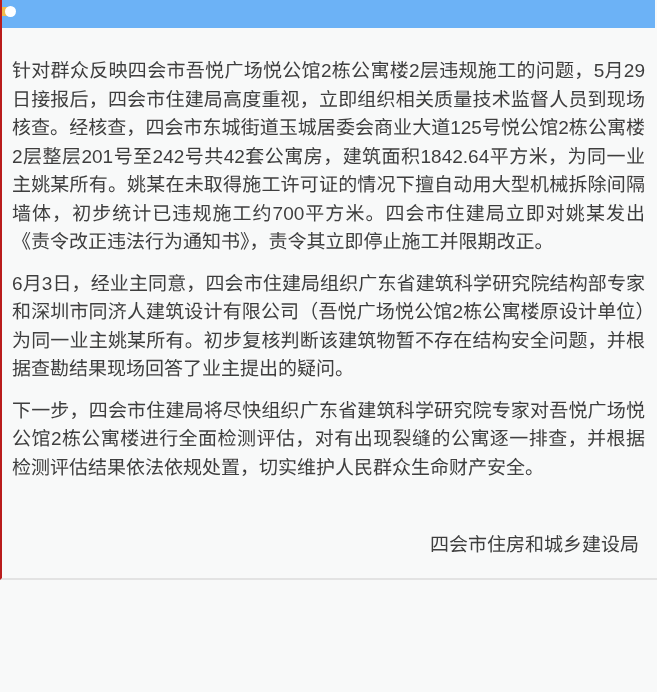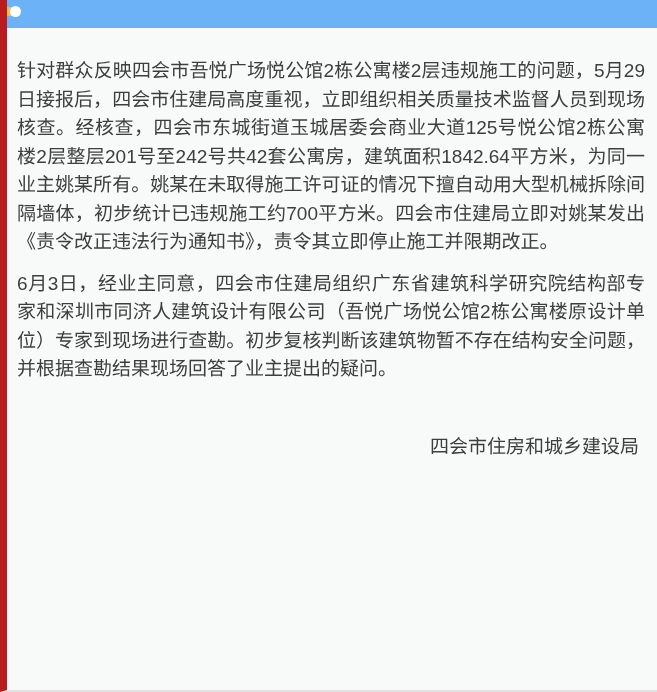--- a/index.html
+++ b/index.html
@@ -9,23 +9,23 @@
   body {
     width: 657px;
     height: 692px;
     background: var(--background, #f8f9f9);
     font-family: "Liberation Sans", "DejaVu Sans", sans-serif;
     overflow: hidden;
   }
   .page {
     position: relative;
     width: 657px;
-    height: 692px;
+    height: 580px;
     box-sizing: border-box;
-    border-left: 7px solid #b91c1c;
+    border-left: 2px solid #b91c1c;
     border-bottom: 2px solid #e3e3e3;
     background: var(--background, #f8f9f9);
   }
   
   .banner {
     position: relative;
     height: 28px;
     width: 653px;
     background: var(--banner-blue, #6cb2f6);
   }
@@ -76,21 +76,22 @@
       <span class="cap"></span>
     </span>
     <span class="pin pin-right">
       
       
     </span>
   </header>
 
   <main class="content">
     <p>针对群众反映四会市吾悦广场悦公馆2栋公寓楼2层违规施工的问题，5月29日接报后，四会市住建局高度重视，立即组织相关质量技术监督人员到现场核查。经核查，四会市东城街道玉城居委会商业大道125号悦公馆2栋公寓楼2层整层201号至242号共42套公寓房，建筑面积1842.64平方米，为同一业主姚某所有。姚某在未取得施工许可证的情况下擅自动用大型机械拆除间隔墙体，初步统计已违规施工约700平方米。四会市住建局立即对姚某发出《责令改正违法行为通知书》，责令其立即停止施工并限期改正。</p>
-    <p>6月3日，经业主同意，四会市住建局组织广东省建筑科学研究院结构部专家和深圳市同济人建筑设计有限公司（吾悦广场悦公馆2栋公寓楼原设计单位）专家到现场进行查勘。初步复核判断该建筑物暂不存在结构安全问题，并根据查勘结果现场回答了业主提出的疑问。</p>
+    <p>6月3日，经业主同意，四会市住建局组织广东省建筑科学研究院结构部专家和深圳市同济人建筑设计有限公司（吾悦广场悦公馆2栋公寓楼原设计单位）为同一业主姚某所有。初步复核判断该建筑物暂不存在结构安全问题，并根据查勘结果现场回答了业主提出的疑问。</p>
+    <p>下一步，四会市住建局将尽快组织广东省建筑科学研究院专家对吾悦广场悦公馆2栋公寓楼进行全面检测评估，对有出现裂缝的公寓逐一排查，并根据检测评估结果依法依规处置，切实维护人民群众生命财产安全。</p>
 
     <div class="sign-block">
       <div>四会市住房和城乡建设局</div>
 
     </div>
   </main>
 
 </div>
 
 </body></html>

